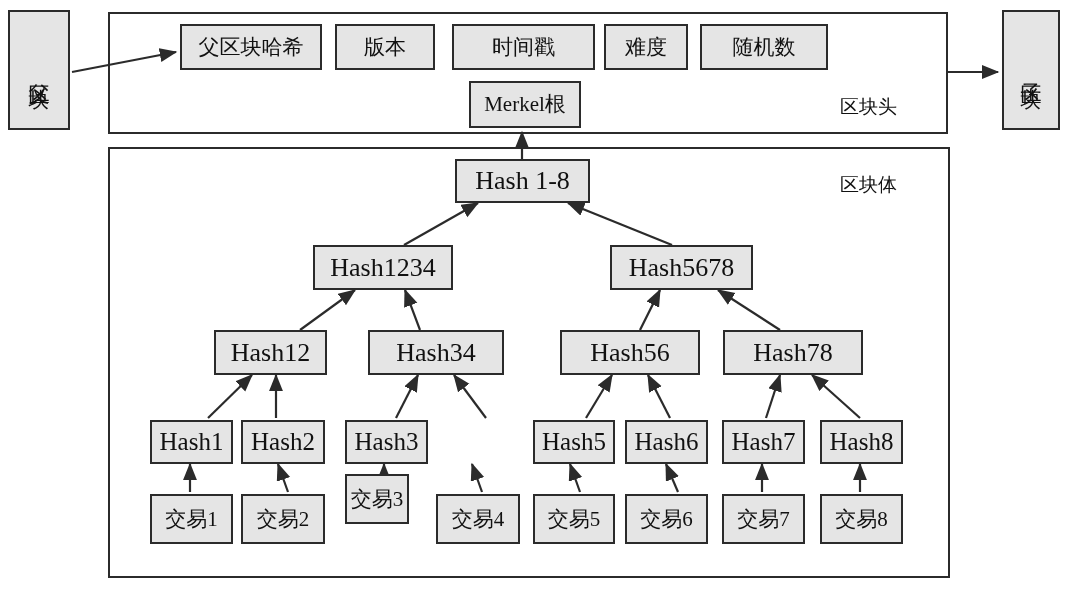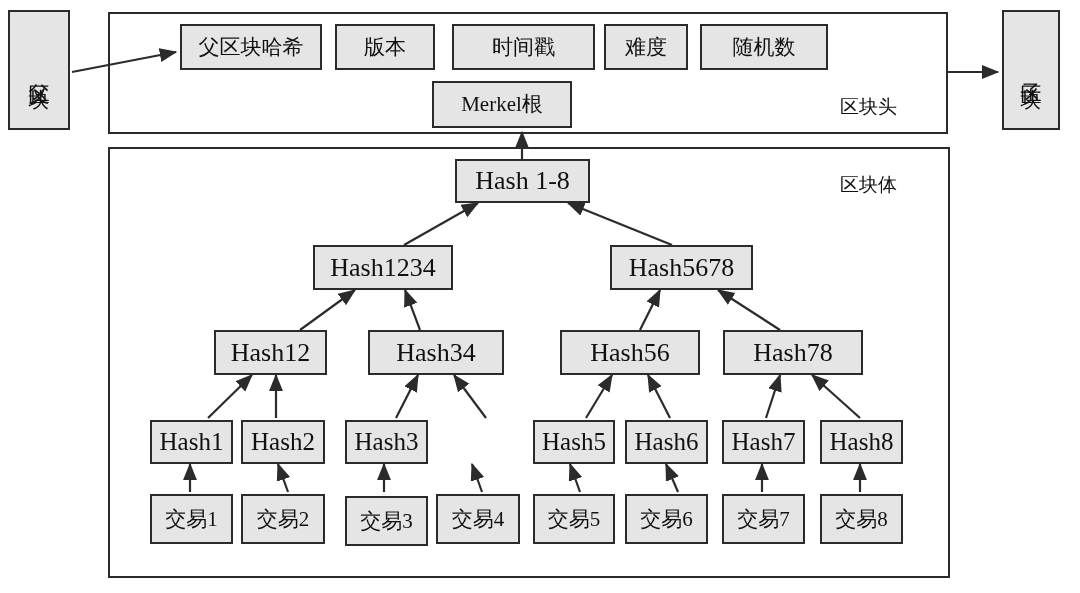--- a/index.html
+++ b/index.html
@@ -114,21 +114,21 @@
   <div class="box side-block vert-label" style="left:1002px;top:10px;width:58px;height:120px;">子区块</div>
 
   <div class="container-box" style="left:108px;top:12px;width:840px;height:122px;"></div>
   <div class="plain-label section-label" style="left:840px;top:94px;">区块头</div>
 
   <div class="box hdr-field" style="left:180px;top:24px;width:142px;height:46px;">父区块哈希</div>
   <div class="box hdr-field" style="left:335px;top:24px;width:100px;height:46px;">版本</div>
   <div class="box hdr-field" style="left:452px;top:24px;width:143px;height:46px;">时间戳</div>
   <div class="box hdr-field" style="left:604px;top:24px;width:84px;height:46px;">难度</div>
   <div class="box hdr-field" style="left:700px;top:24px;width:128px;height:46px;">随机数</div>
-  <div class="box merkel" style="left:432px;top:81px;width:140px;height:47px;">Merkel根</div>
+  <div class="box merkel" style="left:469px;top:81px;width:112px;height:47px;">Merkel根</div>
 
   <div class="container-box" style="left:108px;top:147px;width:842px;height:431px;"></div>
   <div class="plain-label section-label" style="left:840px;top:172px;">区块体</div>
 
   <div class="box hash-node" style="left:455px;top:159px;width:135px;height:44px;">Hash 1-8</div>
 
   <div class="box hash-node" style="left:313px;top:245px;width:140px;height:45px;">Hash1234</div>
   <div class="box hash-node" style="left:610px;top:245px;width:143px;height:45px;">Hash5678</div>
 
   <div class="box hash-node" style="left:214px;top:330px;width:113px;height:45px;">Hash12</div>
@@ -139,20 +139,20 @@
   <div class="box leaf-node" style="left:150px;top:420px;width:83px;height:44px;">Hash1</div>
   <div class="box leaf-node" style="left:241px;top:420px;width:84px;height:44px;">Hash2</div>
   <div class="box leaf-node" style="left:345px;top:420px;width:83px;height:44px;">Hash3</div>
   <div class="box leaf-node" style="left:533px;top:420px;width:82px;height:44px;">Hash5</div>
   <div class="box leaf-node" style="left:625px;top:420px;width:83px;height:44px;">Hash6</div>
   <div class="box leaf-node" style="left:722px;top:420px;width:83px;height:44px;">Hash7</div>
   <div class="box leaf-node" style="left:820px;top:420px;width:83px;height:44px;">Hash8</div>
 
   <div class="box tx-node" style="left:150px;top:494px;width:83px;height:50px;">交易1</div>
   <div class="box tx-node" style="left:241px;top:494px;width:84px;height:50px;">交易2</div>
-  <div class="box tx-node" style="left:345px;top:496px;width:83px;height:50px;">交易3</div>
+  <div class="box tx-node" style="left:345px;top:474px;width:64px;height:50px;">交易3</div>
   <div class="box tx-node" style="left:436px;top:494px;width:84px;height:50px;">交易4</div>
   <div class="box tx-node" style="left:533px;top:494px;width:82px;height:50px;">交易5</div>
   <div class="box tx-node" style="left:625px;top:494px;width:83px;height:50px;">交易6</div>
   <div class="box tx-node" style="left:722px;top:494px;width:83px;height:50px;">交易7</div>
   <div class="box tx-node" style="left:820px;top:494px;width:83px;height:50px;">交易8</div>
 
 </div>
 
 </body></html>

